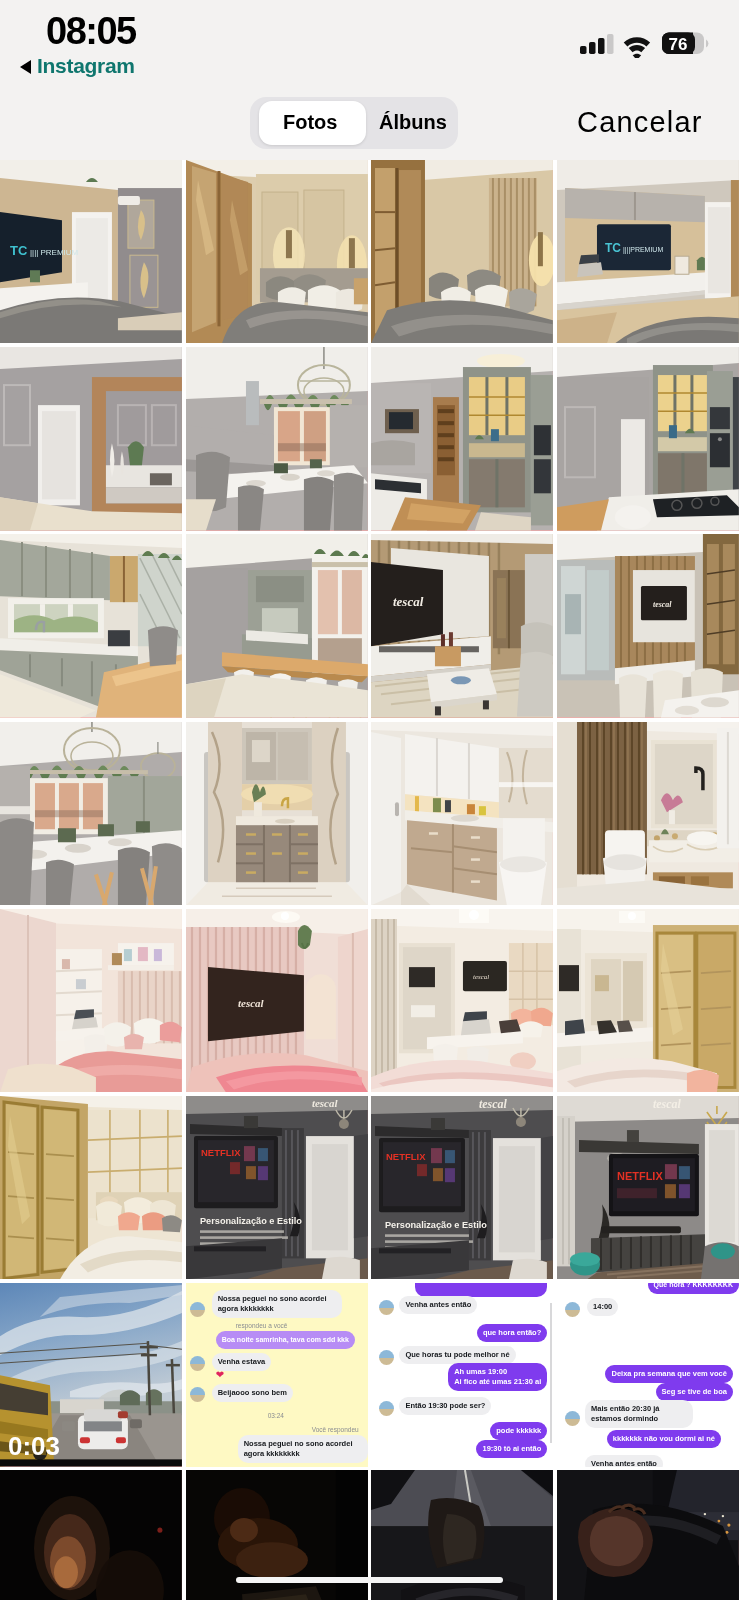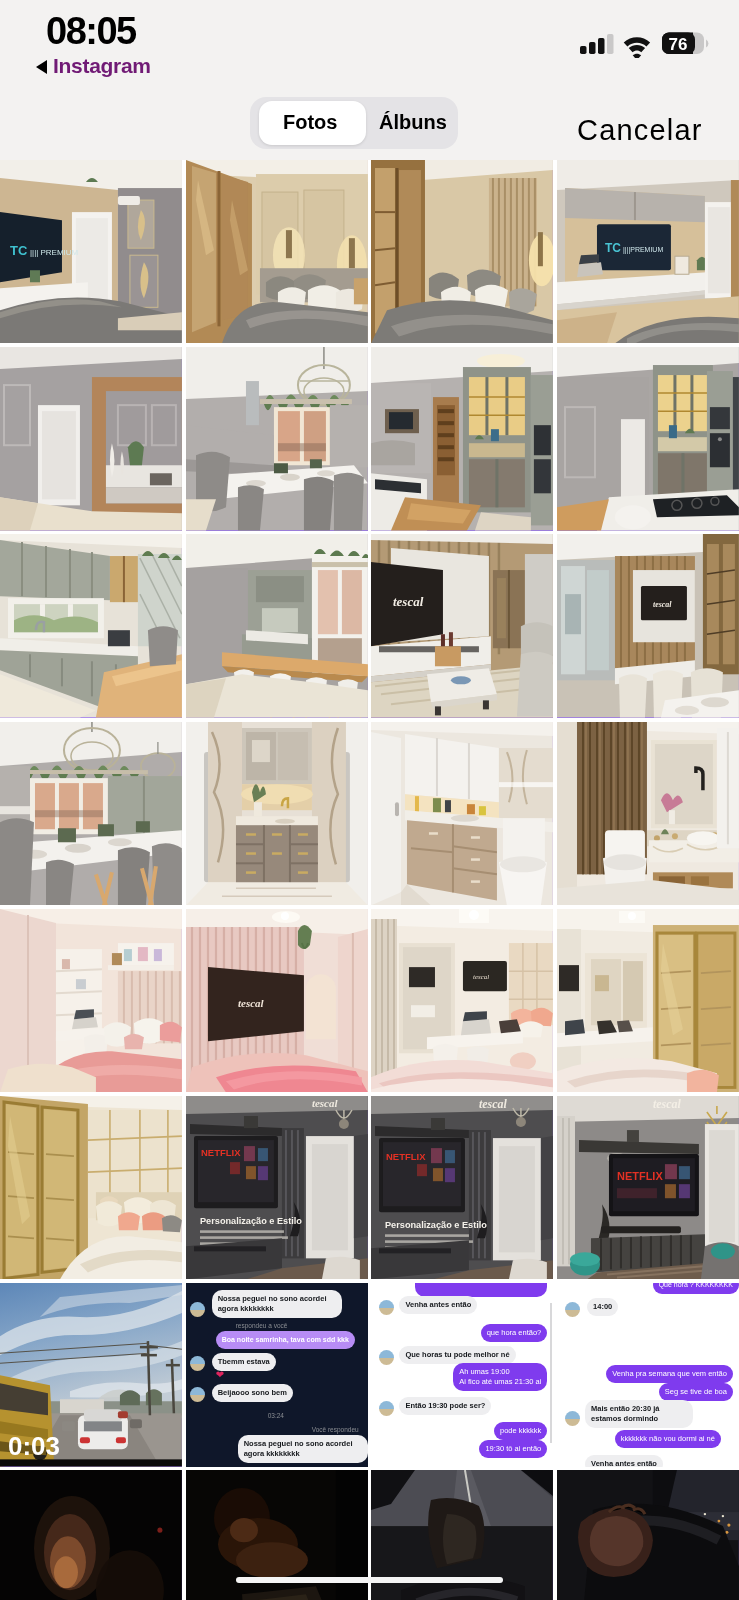--- a/index.html
+++ b/index.html
@@ -1,30 +1,30 @@
 <!DOCTYPE html>
 <html><head><meta charset="utf-8">
 <style>
   html,body{margin:0;padding:0}
   body{width:739px;height:1600px;background:#fff;font-family:"Liberation Sans",sans-serif;overflow:hidden;position:relative}
   .hdr{position:absolute;top:0;left:0;width:739px;height:160px;background:#f3f2f1}
   .time{position:absolute;left:46px;top:10px;font-size:38px;font-weight:bold;color:#000;letter-spacing:-1.5px}
-  .breadcrumb{position:absolute;left:36px;top:54px;font-size:21px;font-weight:bold;color:#701a75;letter-spacing:-.3px}
+  .breadcrumb{position:absolute;left:20px;top:54px;font-size:21px;font-weight:bold;color:#0f766e;letter-spacing:-.3px}
   .tri{display:inline-block;width:0;height:0;border-top:7px solid transparent;border-bottom:7px solid transparent;border-right:11px solid #000;margin-right:6px;vertical-align:-1px}
   .seg{position:absolute;left:250px;top:97px;width:208px;height:52px;background:#e4e3e6;border-radius:16px}
   .segsel{position:absolute;left:9px;top:4px;width:107px;height:44px;background:#fff;border-radius:13px;box-shadow:0 1px 3px rgba(0,0,0,.12)}
   .seglab{position:absolute;top:14px;font-size:20px;font-weight:bold;color:#000}
-  .cancel{position:absolute;left:577px;top:114px;font-size:29px;color:#000;letter-spacing:1.2px}
+  .cancel{position:absolute;left:577px;top:106px;font-size:29px;color:#000;letter-spacing:1.2px}
   .grid{position:absolute;top:160px;left:0;width:739px;display:grid;grid-template-columns:repeat(4,181.9px);grid-auto-rows:183.4px;gap:3.8px;background:#fff}
-  .t{position:relative;overflow:hidden;background:#8b5cf6}
+  .t{position:relative;overflow:hidden;background:#fca5a5}
   .t svg{position:absolute;left:0;top:0;width:100%;height:100%;display:block}
   .home{position:absolute;left:236px;top:1577px;width:267px;height:6px;border-radius:3px;background:#f5f5f5;z-index:9}
   .bub{position:absolute;border-radius:10px;font-size:7.5px;line-height:1.35;padding:4px 6px;white-space:normal}
   .bl{background:#eeeef0;color:#15181c;font-weight:bold}
-  .bp{background:#7f3bee;color:#fff;font-weight:normal}
+  .bp{background:#7f3bee;color:#fff;font-weight:bold}
   .lp{background:#b78cf5;color:#fff;font-weight:bold}
   .av{position:absolute;width:15px;height:15px;border-radius:50%;background:linear-gradient(180deg,#8db8d8 52%,#cdbb95 52%)}
   .hint{position:absolute;font-size:6.5px;color:#8a8d92}
 </style></head>
 <body>
 
 <div class="hdr">
 
   <div class="time">08:05</div>
 
@@ -1778,31 +1778,31 @@
   <g>
           <text x="8" y="172" font-size="26" font-weight="bold" fill="#fff" font-family="Liberation Sans,sans-serif">0:03</text>
         </g>
 
   <g>
           <rect x="0" y="176" width="182" height="7" fill="#0a0a0a"></rect>
         </g>
 </svg>
     </div>
 
-<div class="t" style="background:#0f172a">
+<div class="t" style="background:#fef9c3">
 
   <div class="bub bl" style="left:26px;top:7px;width:118px">Nossa peguei no sono acordei agora kkkkkkkk</div>
 
   <div class="av" style="left:4px;top:19px"></div>
 
   <div class="hint" style="left:50px;top:39px">respondeu a você</div>
 
   <div class="bub lp" style="left:30px;top:48px;font-size:7px;white-space:nowrap">Boa noite samrinha, tava com sdd kkk</div>
 
-  <div class="bub bl" style="left:26px;top:70px">Tbemm estava</div>
+  <div class="bub bl" style="left:26px;top:70px">Venha estava</div>
 
   <div class="av" style="left:4px;top:73px"></div>
 
   <div style="position:absolute;left:30px;top:86px;font-size:10px;color:#e0245e">❤</div>
 
   <div class="bub bl" style="left:26px;top:101px">Beijaooo sono bem</div>
 
   <div class="av" style="left:4px;top:104px"></div>
 
   <div class="hint" style="left:82px;top:129px">03:24</div>
@@ -1841,21 +1841,21 @@
 
 <div class="t" style="background:#fff">
 
   <div class="bub bp" style="right:0;top:-7px;white-space:nowrap;font-size:7px">Que hora ? KKKKKKKK</div>
 
   <div class="bub bl" style="left:30px;top:15px">14:00</div>
 
   <div class="av" style="left:8px;top:19px"></div>
 
 
-  <div class="bub bp" style="right:6px;top:82px;white-space:nowrap">Venha pra semana que vem então</div>
+  <div class="bub bp" style="right:6px;top:82px;white-space:nowrap">Deixa pra semana que vem você</div>
 
   <div class="bub bp" style="right:6px;top:100px;white-space:nowrap">Seg se tive de boa</div>
 
   <div class="bub bl" style="left:28px;top:117px;width:96px">Mais então 20:30 já estamos dormindo</div>
 
   <div class="av" style="left:8px;top:128px"></div>
 
   <div class="bub bp" style="right:18px;top:147px;white-space:nowrap">kkkkkkk não vou dormi ai né</div>
 
   <div class="bub bl" style="left:28px;top:172px;white-space:nowrap">Venha antes então</div>

